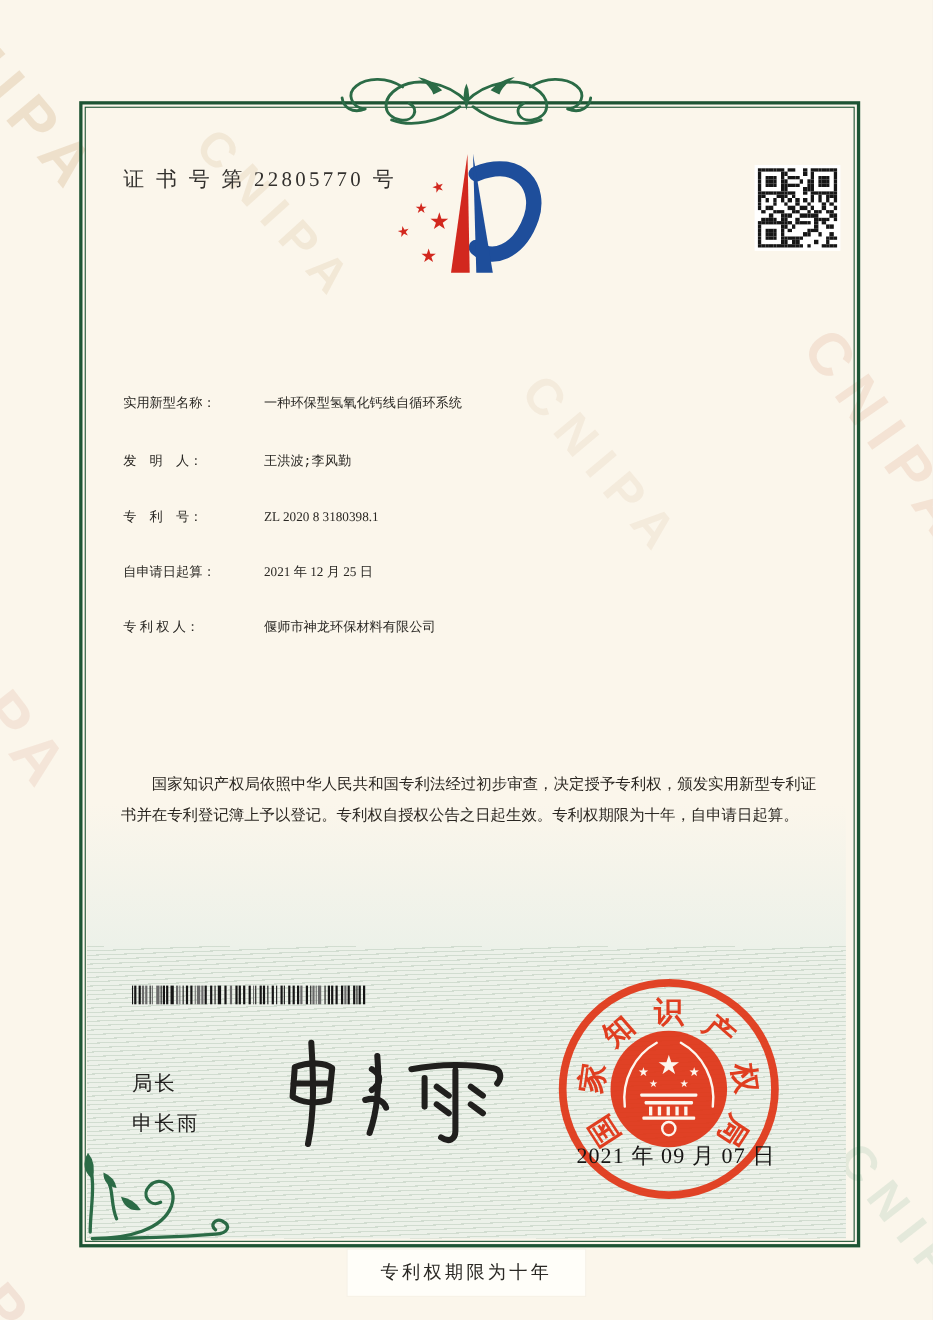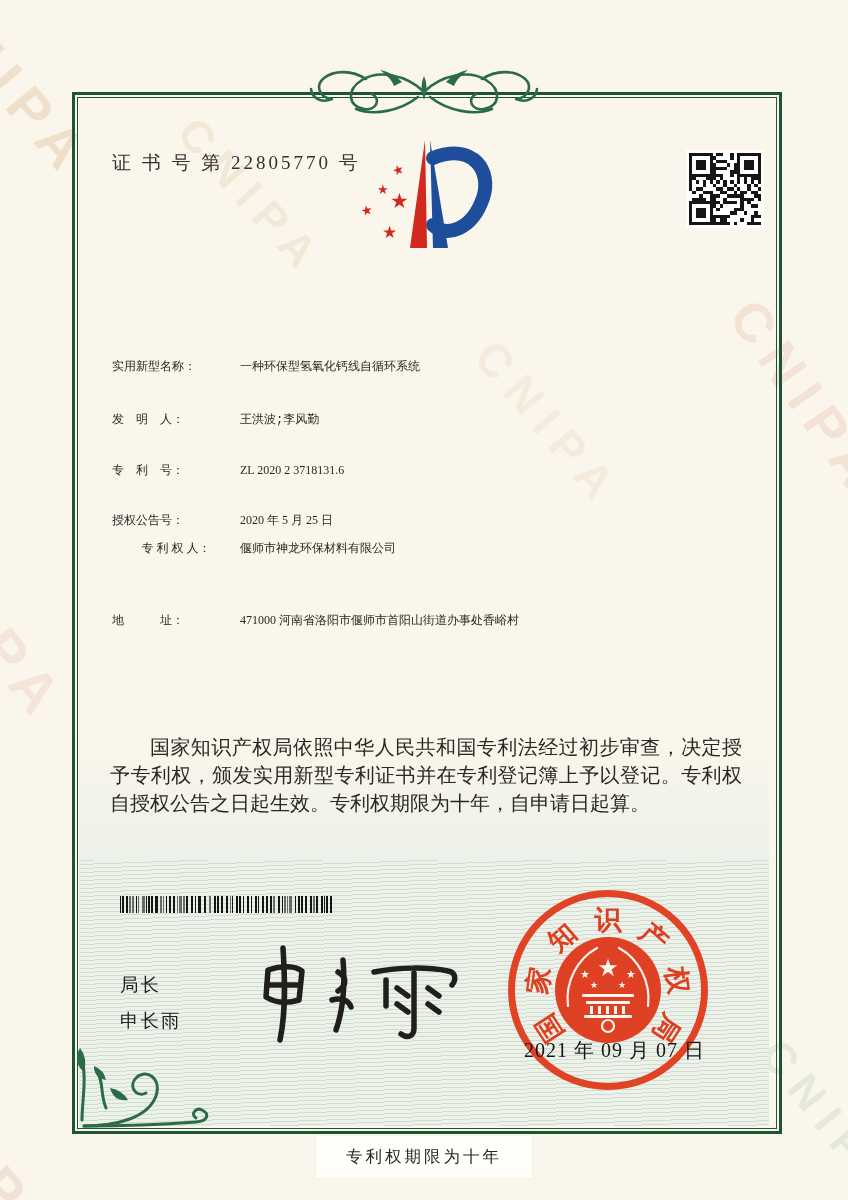--- a/index.html
+++ b/index.html
@@ -24,22 +24,22 @@
       background:
         repeating-linear-gradient(178deg,rgba(147,173,150,.30) 0 1px,rgba(255,255,255,0) 1px 4px),
         #ecf1e9;}
 
   .cert-no{font-size:19px;color:#33312e;letter-spacing:3px;z-index:5;}
   .title{width:704px;left:72px;text-align:center;font-size:44px;font-weight:bold;
          letter-spacing:6px;color:#141210;z-index:5;}
 
   .field{font-size:12px;color:#2a2824;z-index:5;white-space:nowrap;}
   .field .lbl{display:inline-block;min-width:128px;}
-  .body-text{width:632px;font-size:20px;line-height:28px;color:#2a2621;
-             text-align:justify;z-index:5;margin-top:33px;}
+  .body-text{width:632px;font-size:14px;line-height:28px;color:#2a2621;
+             text-align:justify;z-index:5;}
   .body-text p{margin:0;text-indent:2em;}
 
   .barcode{position:absolute;left:120px;top:896px;width:216px;height:17px;z-index:5;background:transparent;}
   .barcode i{position:absolute;top:0;bottom:0;}
 
   .qr{position:absolute;left:686px;top:150px;width:78px;height:78px;background:#fff;
       padding:3px;box-sizing:border-box;z-index:5;display:grid;
       grid-template-columns:repeat(21,1fr);grid-template-rows:repeat(21,1fr);}
   .qr b{display:block;}
   .qr b.on{background:#161616;}
@@ -572,30 +572,27 @@
     </div>
 
 
   <div class="abs field" style="left:112px;top:358px;">
     <span class="lbl">实用新型名称：</span><span>一种环保型氢氧化钙线自循环系统</span>
   </div>
   <div class="abs field" style="left:112px;top:411px;font-family:Liberation Mono, monospace;">
     <span class="lbl">发　明　人：</span><span>王洪波;李风勤</span>
   </div>
   <div class="abs field" style="left:112px;top:462px;">
-    <span class="lbl">专　利　号：</span><span>ZL 2020 2 3718131.6</span>
+    <span class="lbl">专　利　号：</span><span>ZL 2020 8 3180398.1</span>
   </div>
   <div class="abs field" style="left:112px;top:512px;">
-    <span class="lbl">授权公告号：</span><span>2020 年 5 月 25 日</span>
+    <span class="lbl">自申请日起算：</span><span>2021 年 12 月 25 日</span>
   </div>
-  <div class="abs field" style="left:112px;top:540px;text-align:center;">
+  <div class="abs field" style="left:112px;top:562px;">
     <span class="lbl">专 利 权 人：</span><span>偃师市神龙环保材料有限公司</span>
-  </div>
-  <div class="abs field" style="left:112px;top:612px;">
-    <span class="lbl">地　　　址：</span><span>471000 河南省洛阳市偃师市首阳山街道办事处香峪村</span>
   </div>
 
   <div class="abs body-text" style="left:110px;top:700px;">
     <p>国家知识产权局依照中华人民共和国专利法经过初步审查，决定授予专利权，颁发实用新型专利证书并在专利登记簿上予以登记。专利权自授权公告之日起生效。专利权期限为十年，自申请日起算。</p>
   </div>
 
   <div class="barcode">
       <i style="left:0px;width:1px;background:#151515"></i>
       <i style="left:2px;width:2px;background:#151515"></i>
       <i style="left:6px;width:2px;background:#151515"></i>

